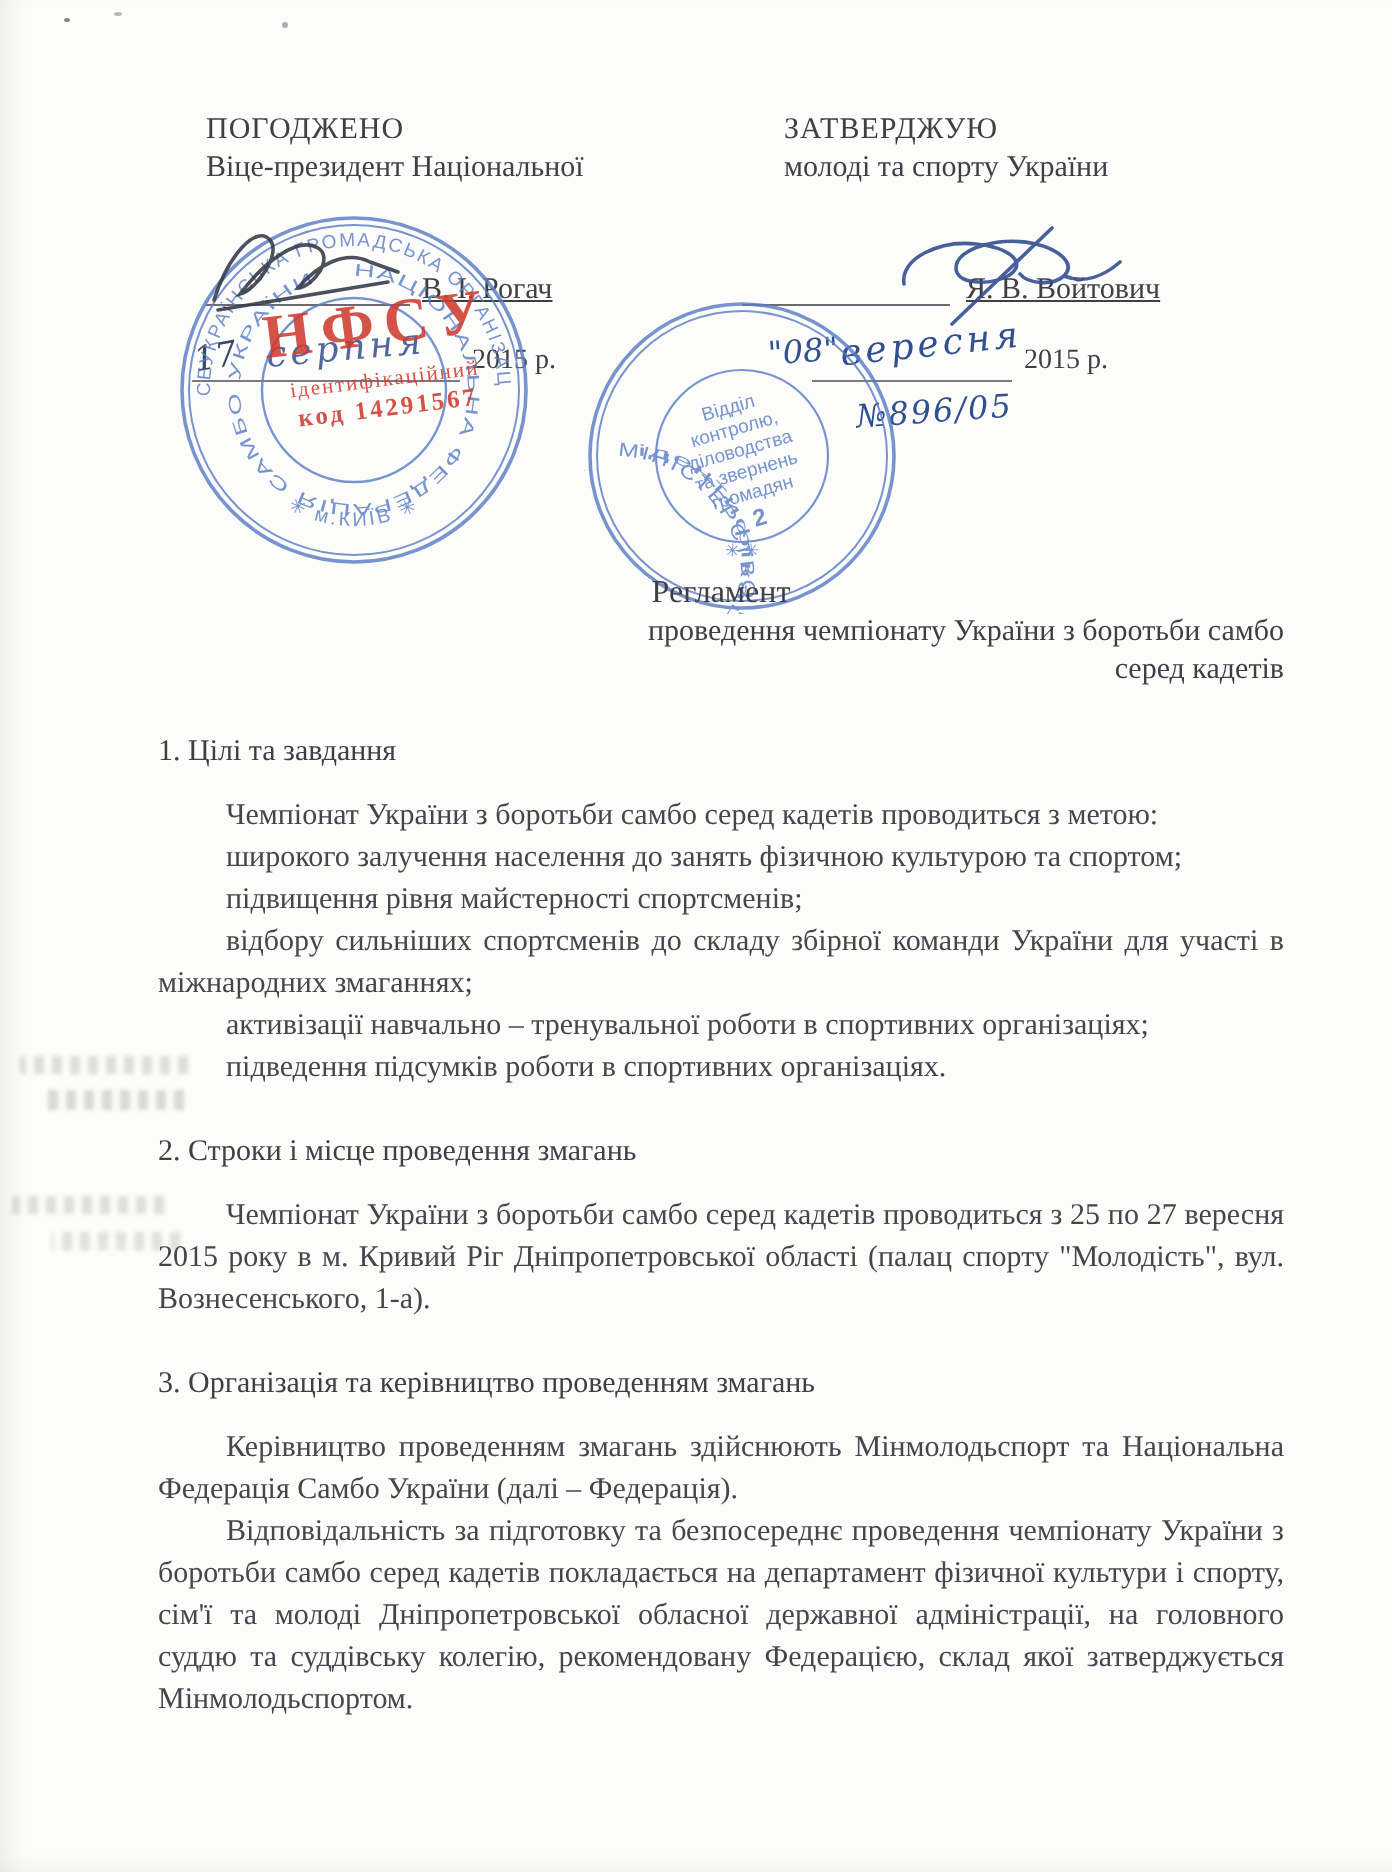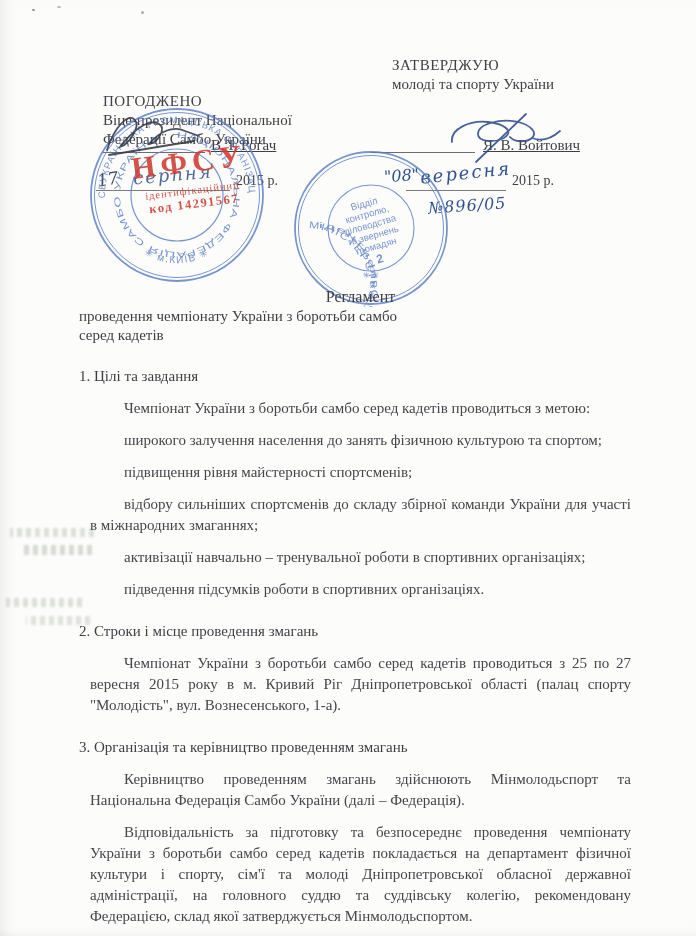--- a/index.html
+++ b/index.html
@@ -11,21 +11,21 @@
   .page{
     position:relative;
     width:696px;height:936px;
     background:#fcfcfa;
     overflow:hidden;
     color:#43434a;
     box-shadow:inset 14px 0 18px -14px rgba(0,0,0,.10), inset 0 -10px 14px -12px rgba(0,0,0,.08);
   }
   
   .hdr{position:absolute;top:56px;font-size:15px;line-height:19px;color:#3f3f46;}
-  .hdr-left{left:103px;width:250px;margin-top:36px;}
+  .hdr-left{left:103px;width:250px;}
   .hdr-right{left:392px;width:250px;}
   .hdr .cap{letter-spacing:.5px;}
   .sig-line{position:absolute;border-bottom:1.2px solid #6b6b70;height:0;}
   .sig-name{position:absolute;font-size:15px;color:#3f3f46;white-space:nowrap;text-decoration:underline;}
   .date-year{position:absolute;font-size:14px;color:#3f3f46;white-space:nowrap;}
   .hand{
     position:absolute;
     font-family:"DejaVu Serif", serif;
     font-style:italic;
     color:#31508f;
@@ -44,42 +44,41 @@
   .red-stamp .abbr{font-size:31px;font-weight:bold;letter-spacing:5px;line-height:32px;}
   .red-stamp .id1{font-size:10.5px;line-height:13px;letter-spacing:1px;margin-top:6px;}
   .red-stamp .id2{font-size:12.5px;font-weight:bold;letter-spacing:1.5px;line-height:15px;}
   .sig-svg{position:absolute;}
   
   .doc-body{
     position:absolute;left:79px;right:54px;top:286px;
     font-size:15px;color:#45454c;
   }
   .t1{text-align:center;font-size:16px;line-height:21px;color:#3e3e45;}
-  .t2{text-align:left;font-size:15px;line-height:19px;color:#3e3e45;}
+  .t2{text-align:right;font-size:15px;line-height:19px;color:#3e3e45;}
   .sec-heading{font-size:15px;margin:23px 0 13px 0;color:#3e3e45;}
-  .para{margin:11px;text-indent:34px;text-align:justify;line-height:21px;}
+  .para{margin:0;text-indent:34px;text-align:justify;line-height:21px;}
   .first-gap{margin-top:1px;}
   
   .bleed{position:absolute;filter:blur(1px);opacity:.5;transform:scaleX(-1);
     background:repeating-linear-gradient(90deg, rgba(112,126,104,.45) 0 5px, rgba(112,126,104,0) 5px 9px);}
   .speck{position:absolute;background:#8a8a8e;border-radius:50%;}
 </style>
 </head>
 <body>
 
 <div class="page">
 
   <div class="speck" style="left:32px;top:9px;width:3px;height:2px;"></div>
   <div class="speck" style="left:57px;top:6px;width:4px;height:2px;opacity:.6;"></div>
   <div class="speck" style="left:141px;top:11px;width:3px;height:3px;opacity:.7;"></div>
 
   <div class="hdr hdr-left">
     <div class="cap">ПОГОДЖЕНО</div>
     <div>Віце-президент Національної</div>
-    <div>Федерації Самбо України</div>
   </div>
 
   <div class="hdr hdr-right">
     <div class="cap">ЗАТВЕРДЖУЮ</div>
     <div>молоді та спорту України</div>
   </div>
 
   <div class="sig-line" style="left:103px;top:152px;width:102px;"></div>
   <div class="sig-name" style="left:211px;top:137px;">В. І. Рогач</div>
 

